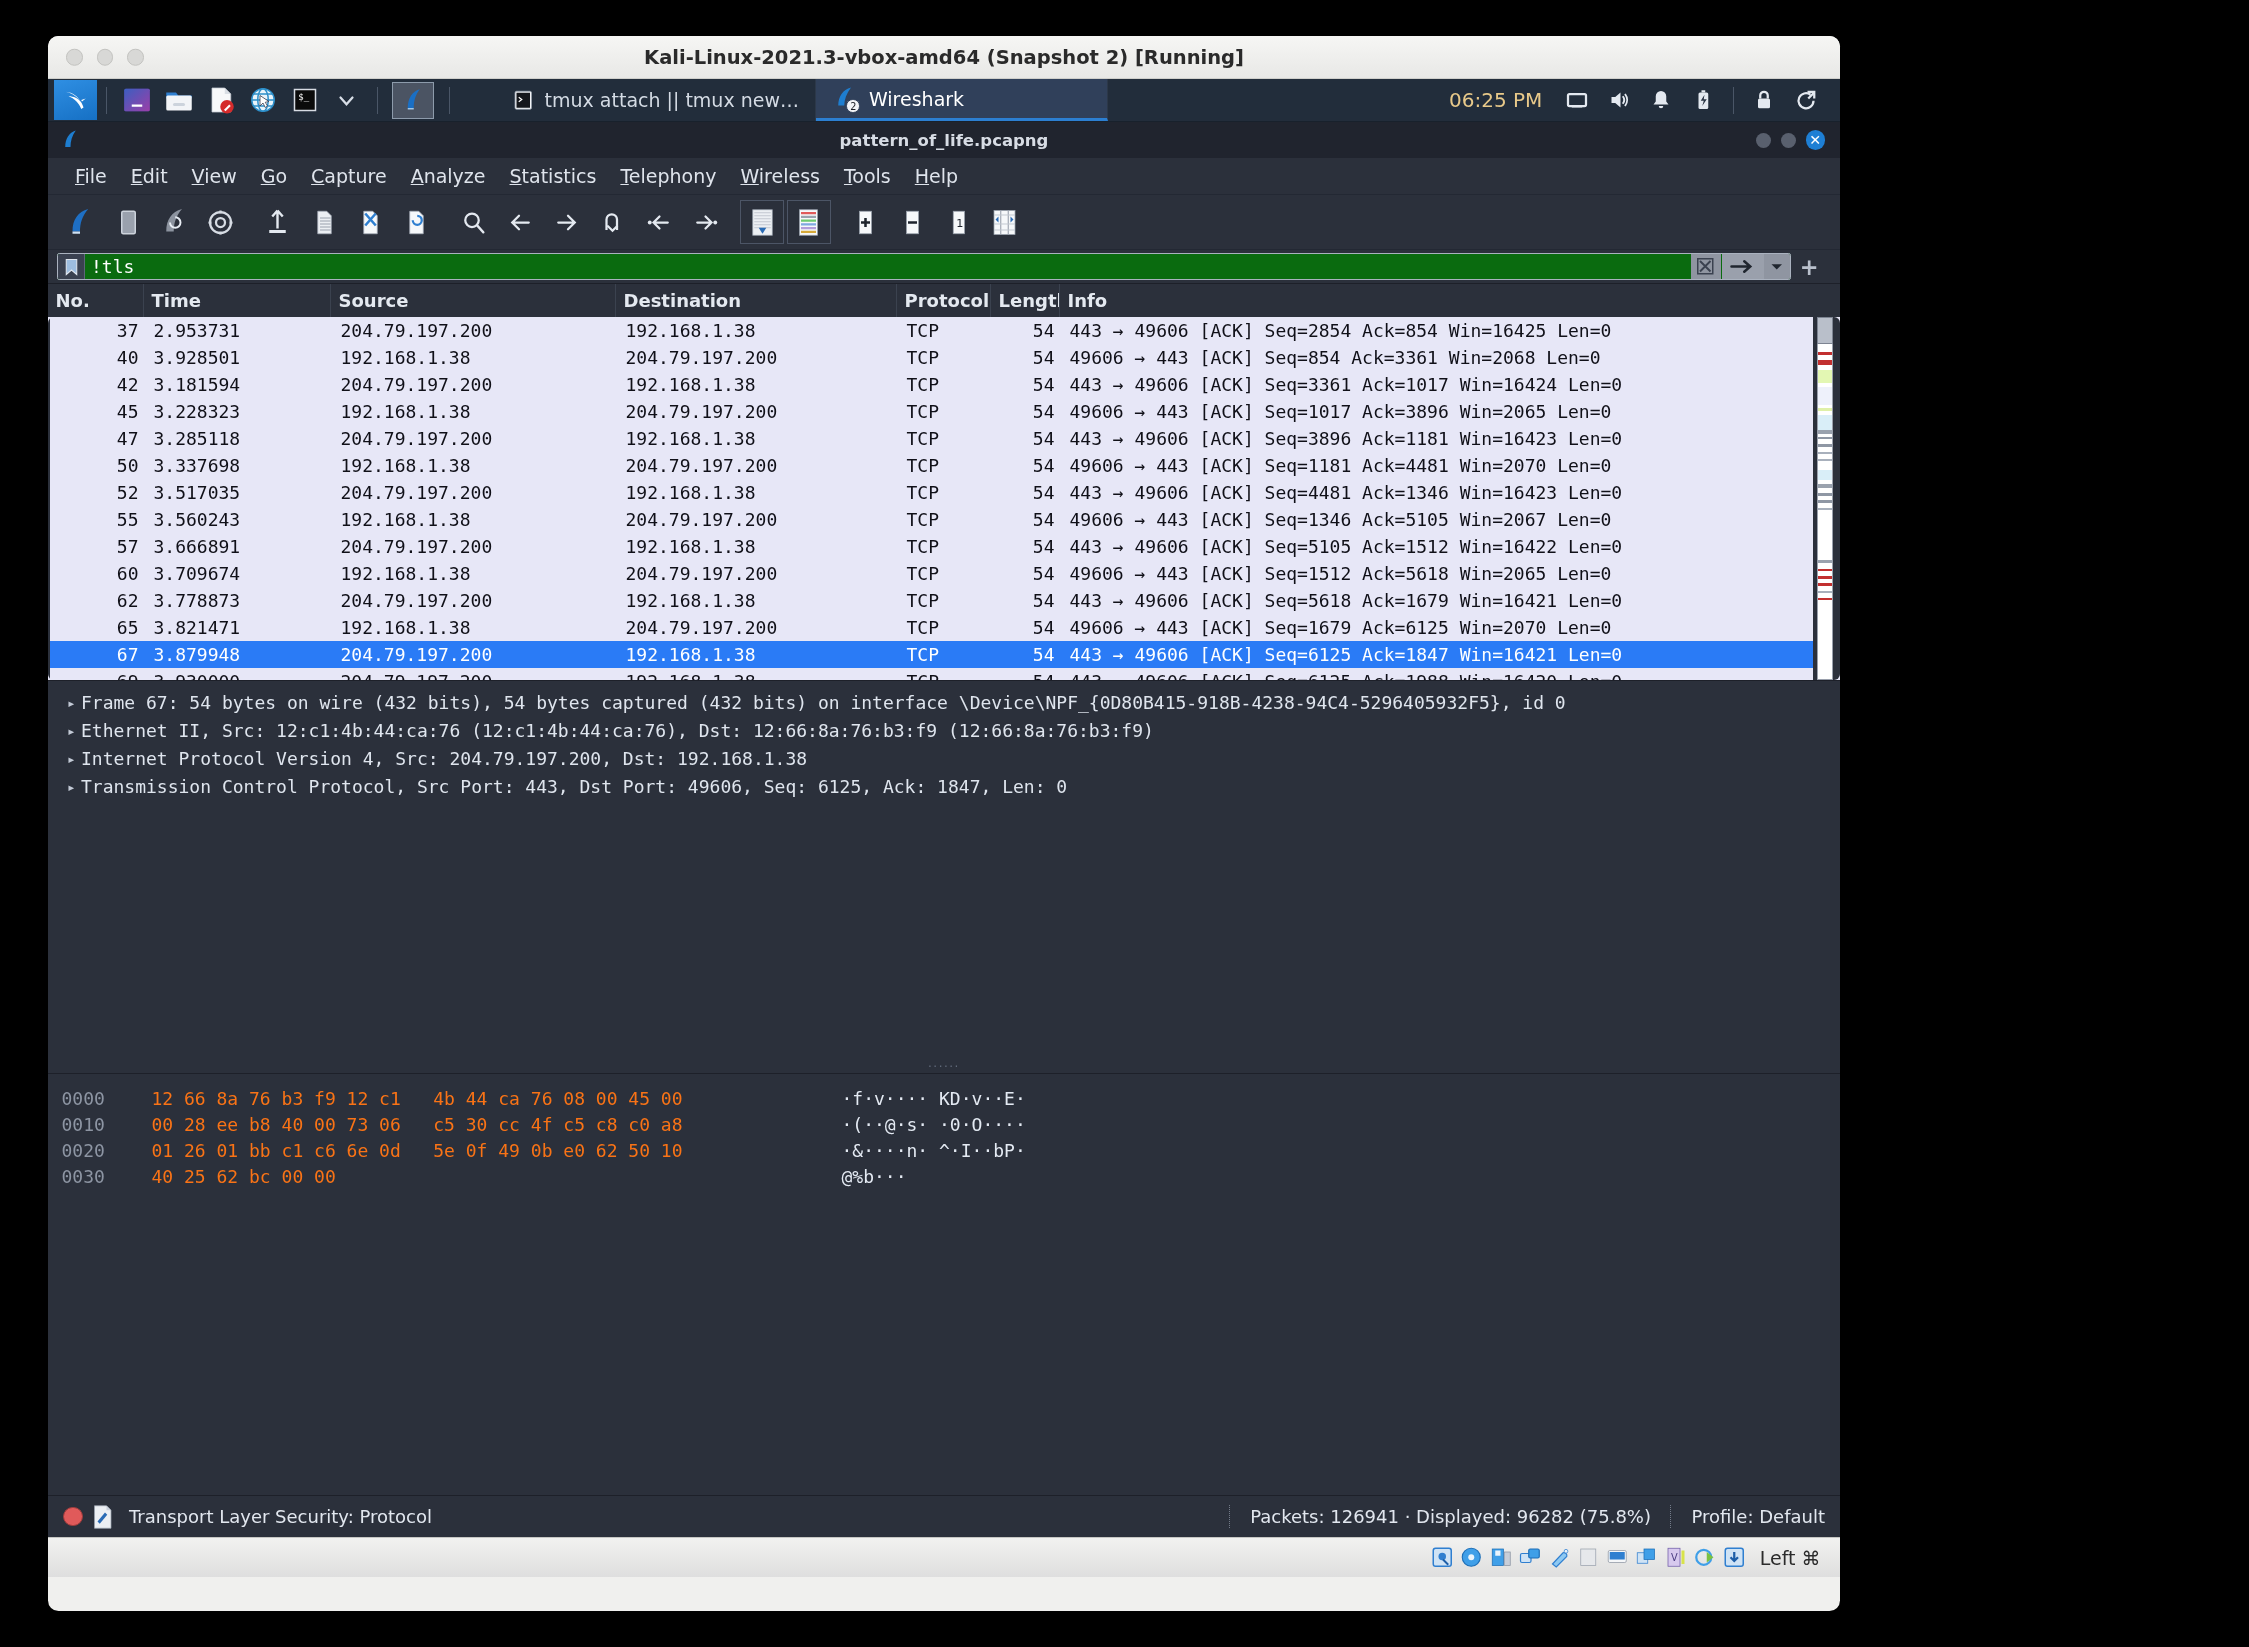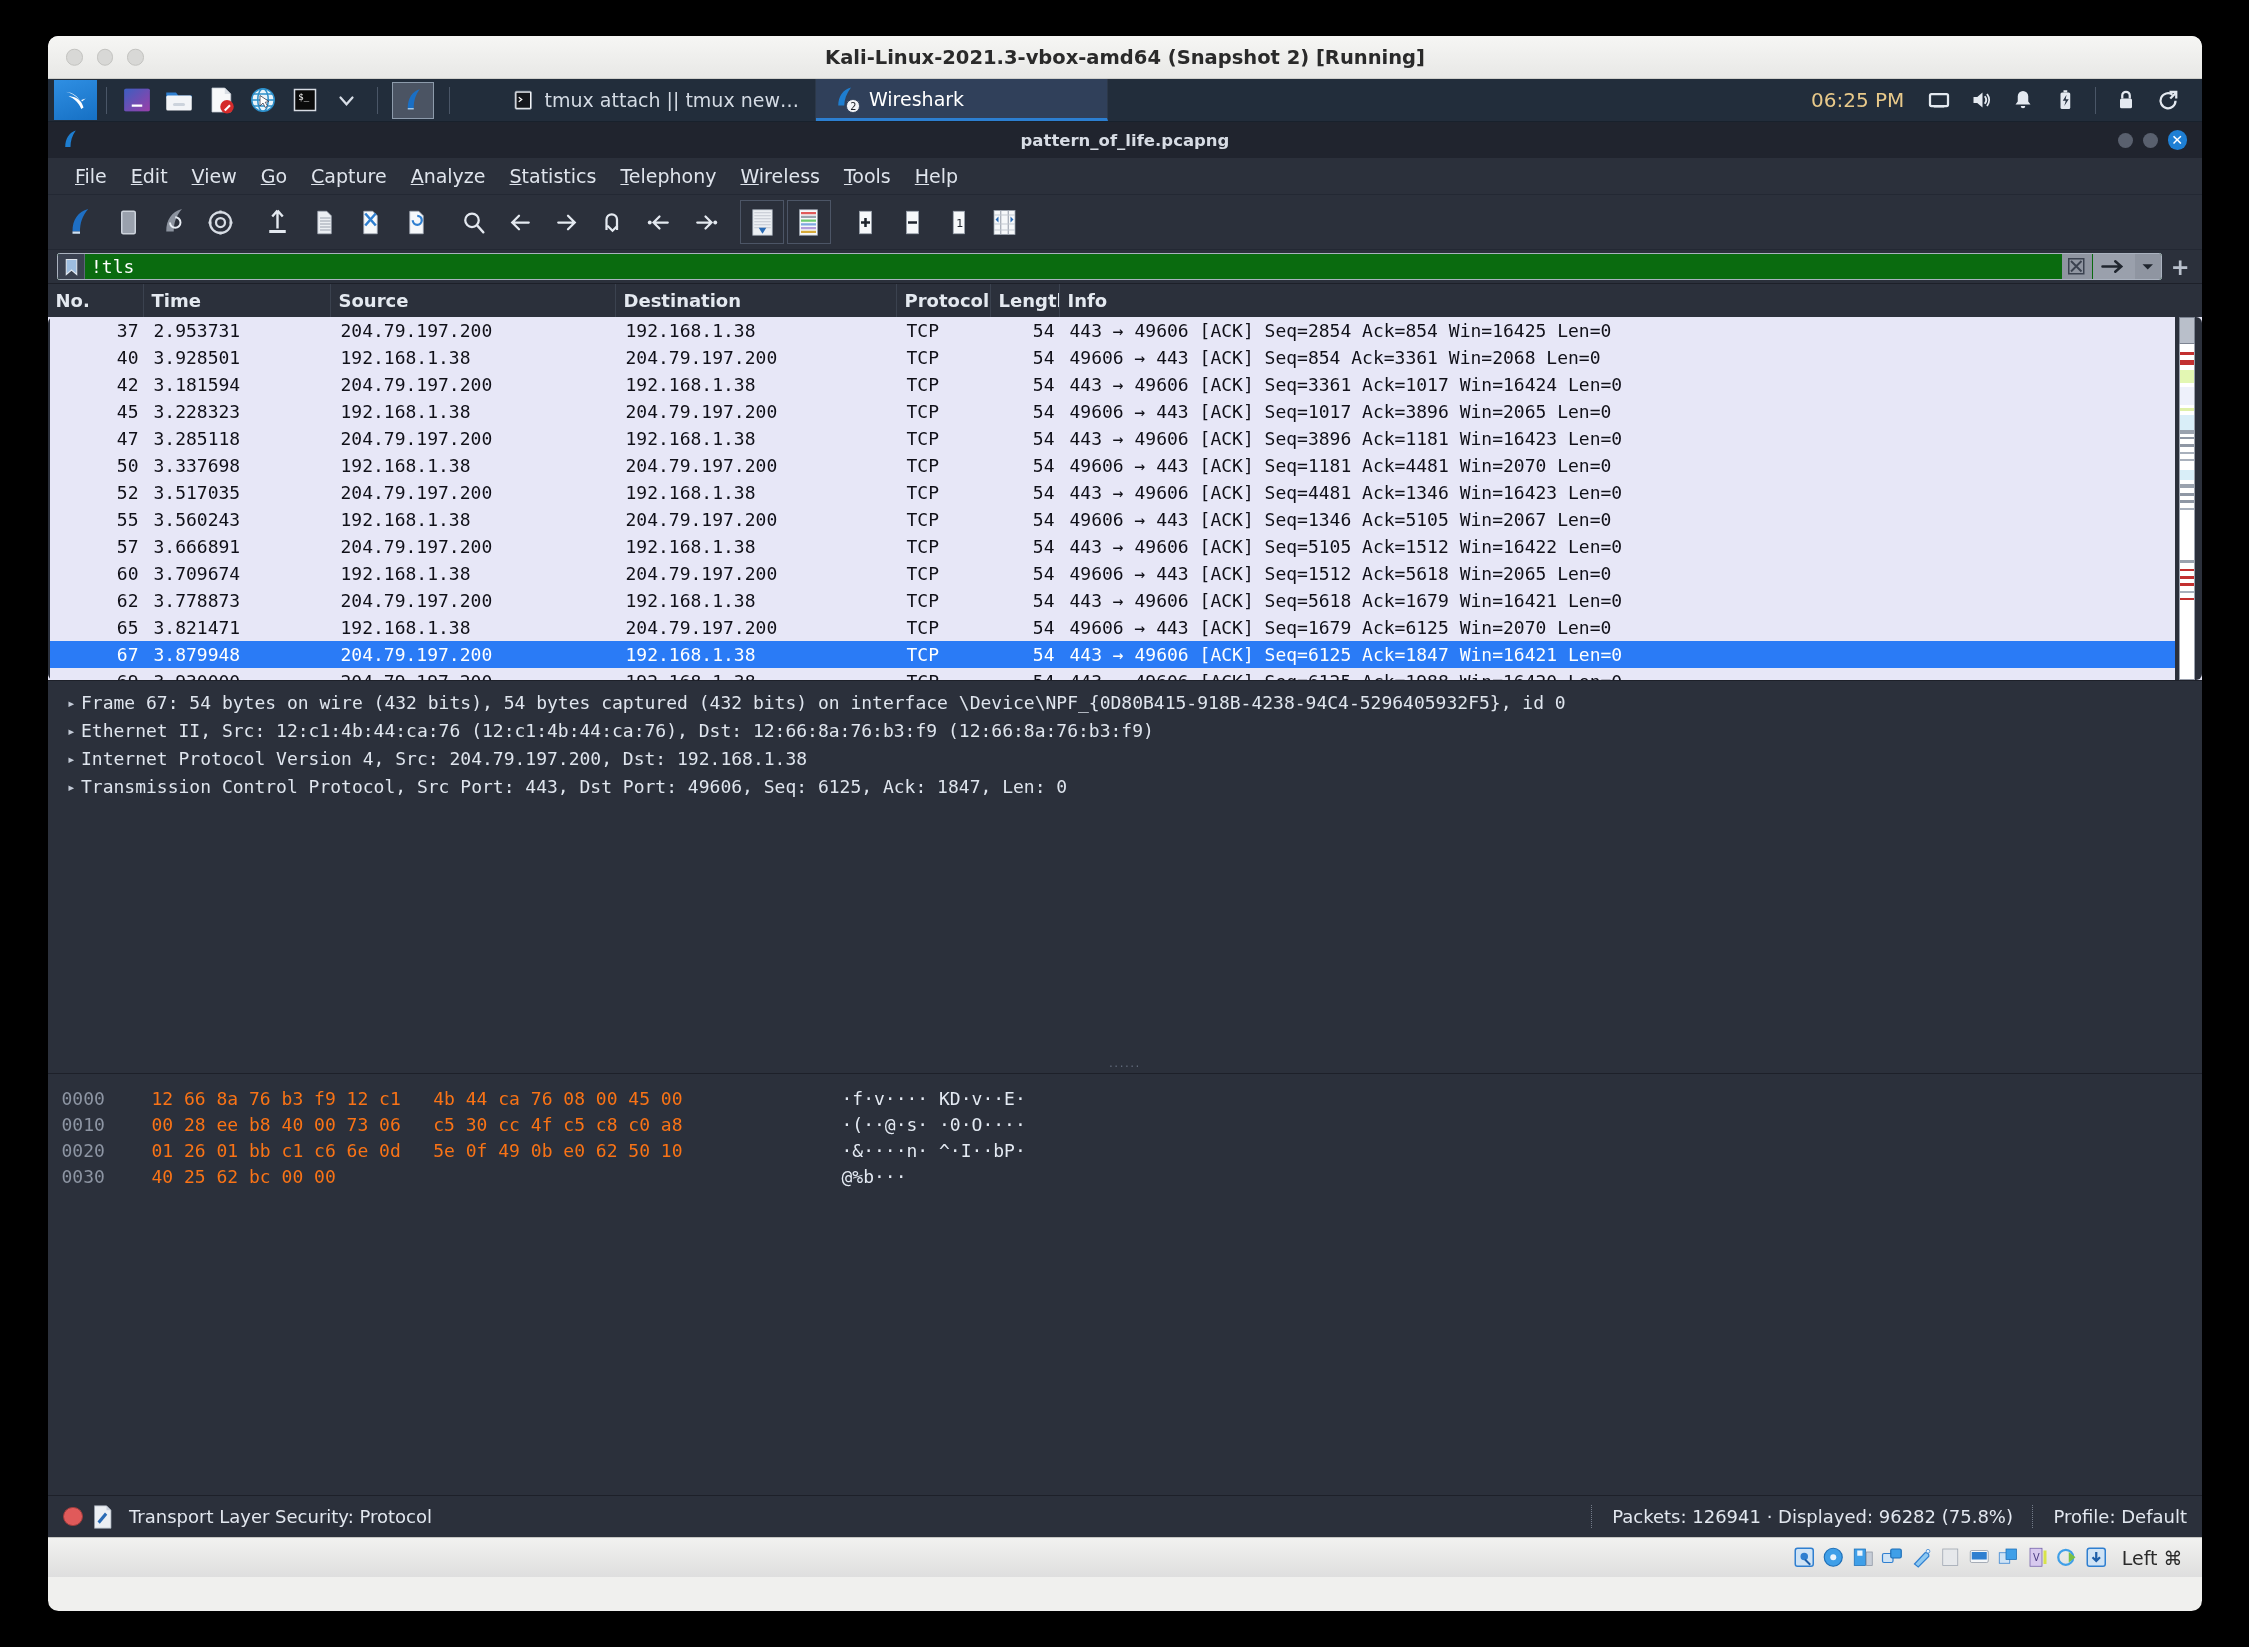--- a/index.html
+++ b/index.html
@@ -7,21 +7,21 @@
   html, body {
     width: 2250px; height: 1647px;
     background: #000; overflow: hidden;
     font-family: "DejaVu Sans", sans-serif;
   }
 
   
   #vbox-window {
     position: absolute;
     left: 48px; top: 36px;
-    width: 2154px; height: 1575px;
+    width: 1792px; height: 1575px;
     background: #f0f0ee;
     border-radius: 10.5px;
     overflow: hidden;
     box-shadow: 0 7.5px 37px rgba(0,0,0,0.6);
   }
 
   
   #vbox-titlebar {
     position: relative;
     height: 43px;
@@ -173,21 +173,21 @@
     width: 42px; height: 42px; margin: 0 2.2px;
     display: flex; align-items: center; justify-content: center;
     flex: 0 0 auto;
   }
   .tb-sep { width: 10.5px; flex: 0 0 auto; }
 
   
   #ws-filterbar {
     height: 33px; background: #2b303b;
     display: flex; align-items: center;
-    padding: 0 9px 0 9px; flex: 0 0 auto;
+    padding: 0 18px 0 9px; flex: 0 0 auto;
     gap: 6px;
   }
   #filter-box {
     flex: 1 1 auto; height: 27px;
     display: flex; align-items: stretch;
     border: 1.5px solid #aab2bf; border-radius: 2.2px;
     overflow: hidden; background: #0a6b0f;
   }
   #filter-bookmark {
     width: 27px; background: #3a4150;

